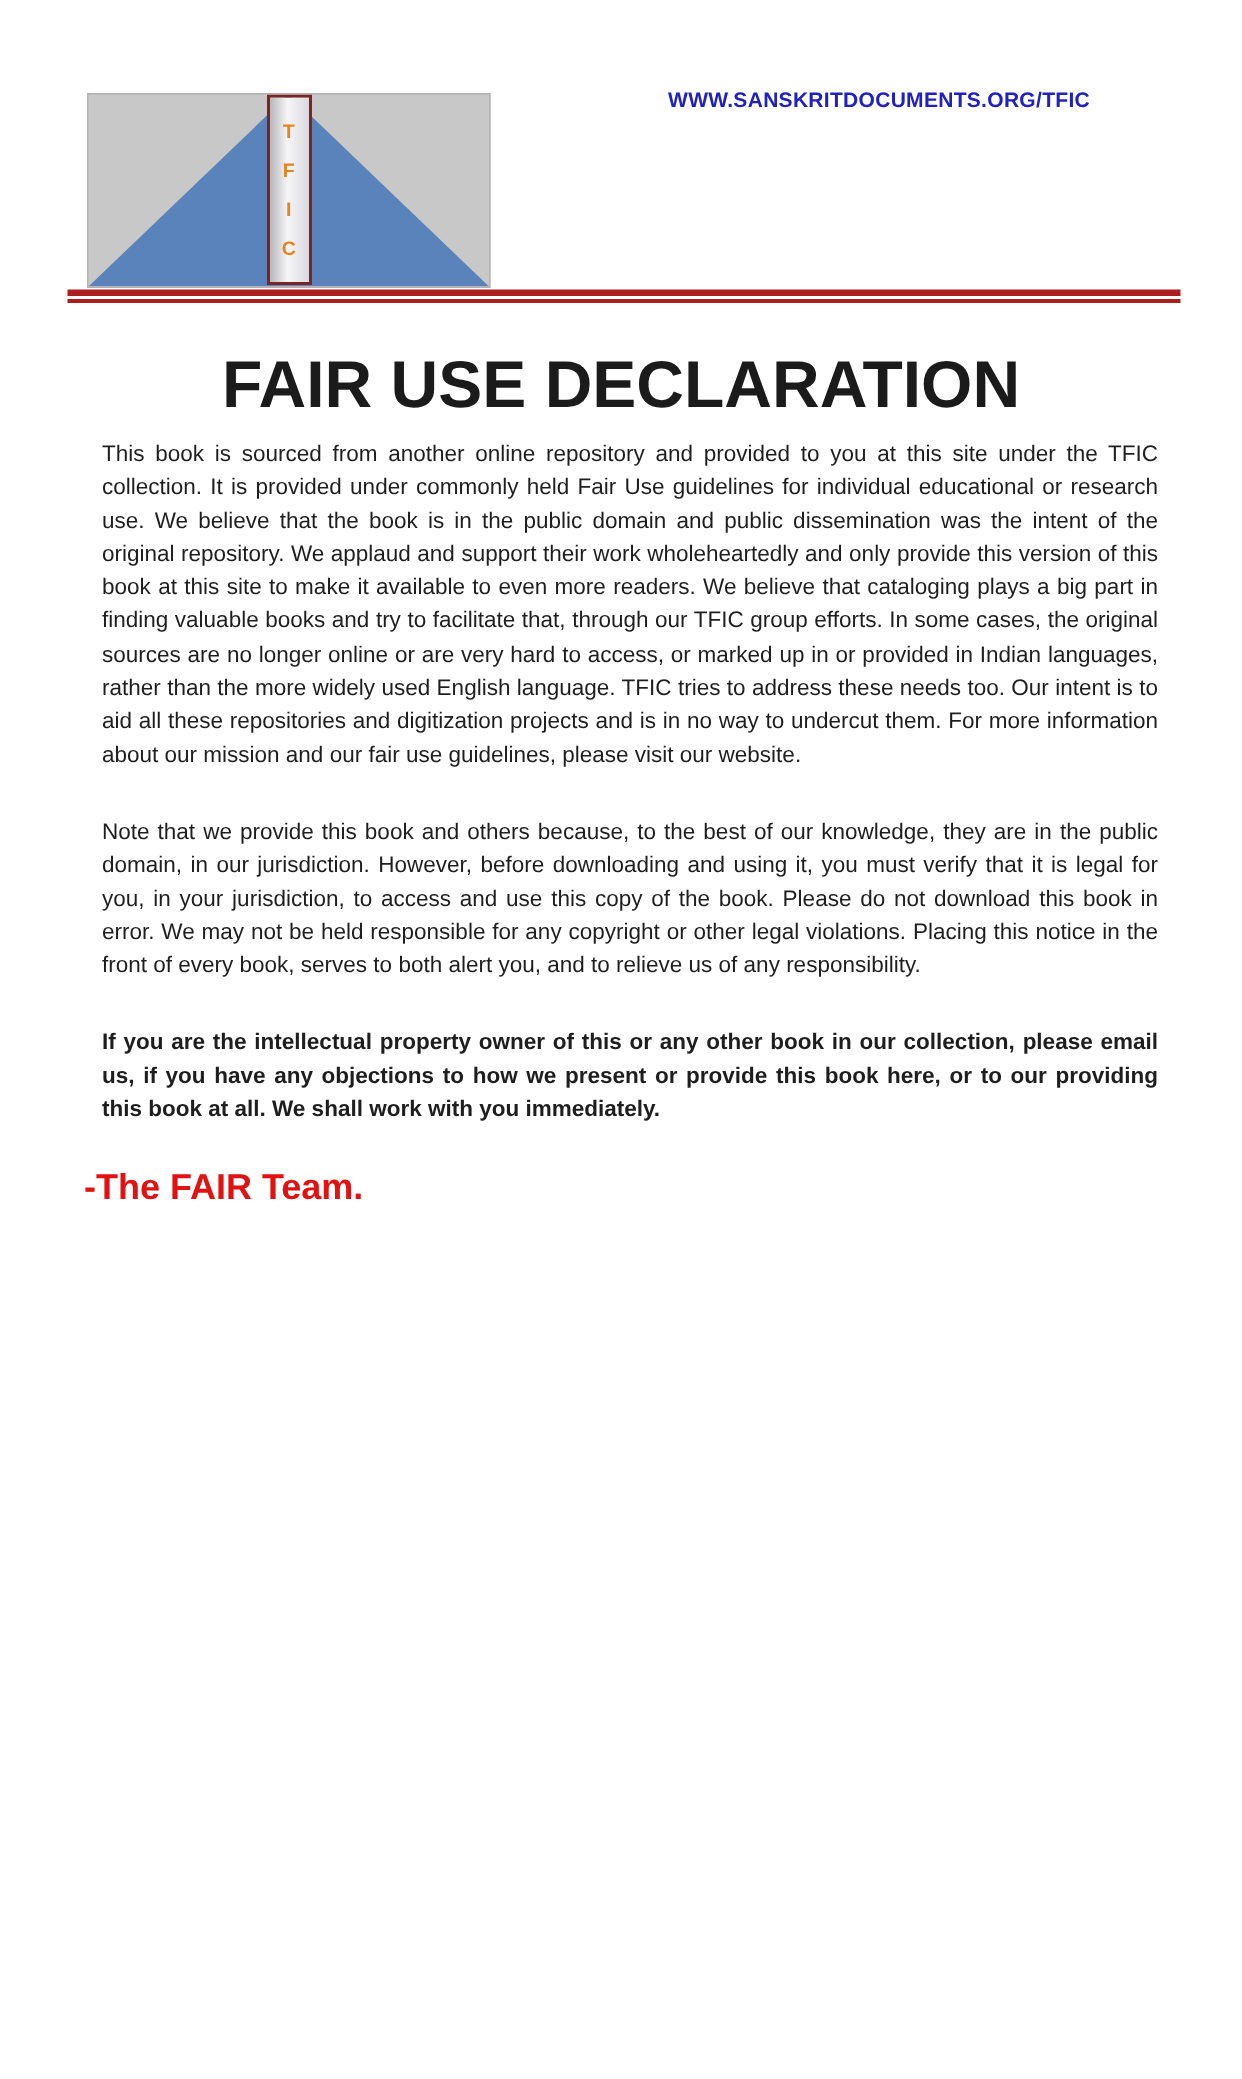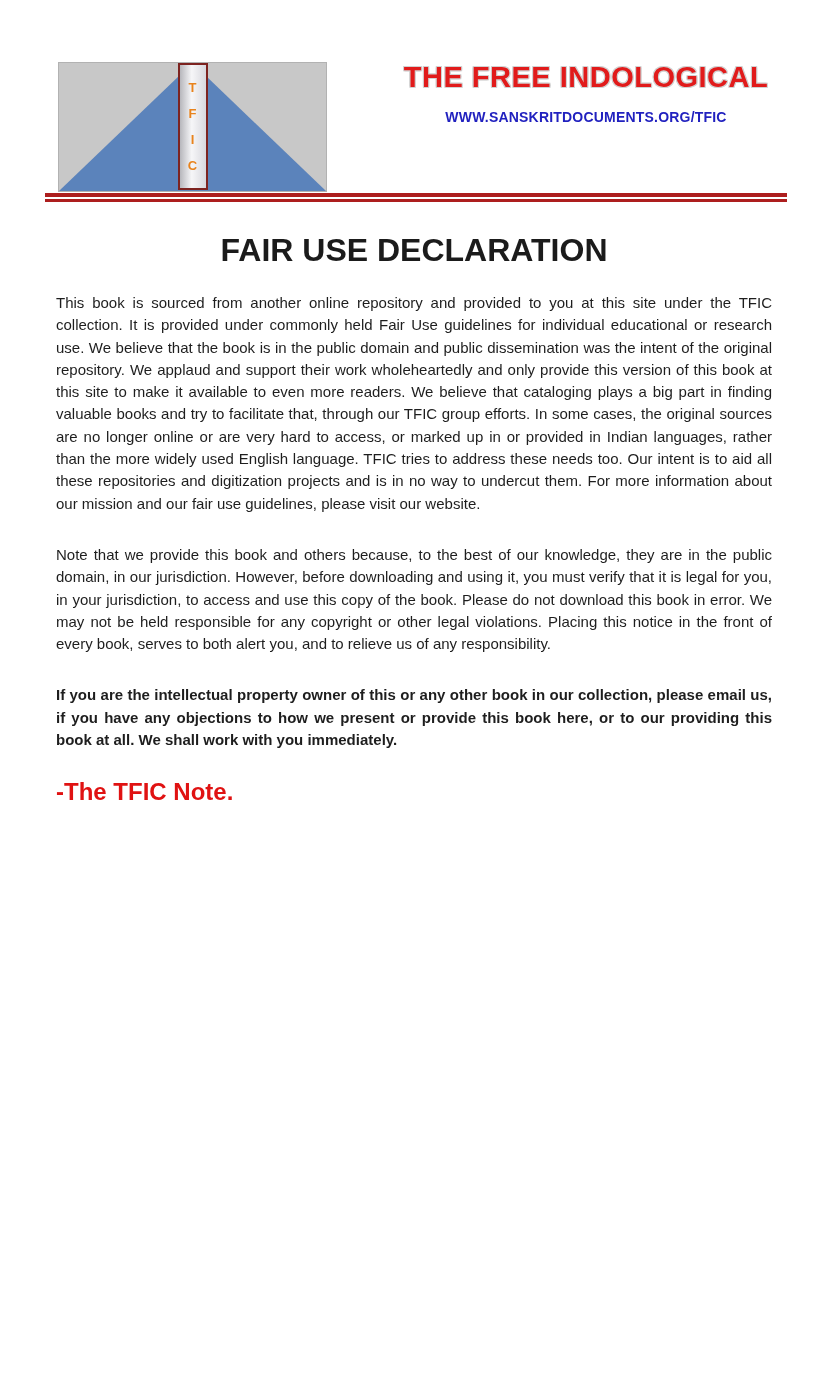--- a/index.html
+++ b/index.html
@@ -57,27 +57,27 @@
 
   .rule{
     position:absolute;left:45px;top:193px;width:742px;height:9px;
     background:linear-gradient(to bottom,#ad1e1e 0 4px,#ffffff 4px 6px,#ad1e1e 6px 9px);
   }
 
   
   .doc-title{
     position:absolute;left:0;top:232px;width:100%;
     margin:0;text-align:center;
-    font-size:32px;font-weight:bold;color:#1b1b1b;
+    font-size:44px;font-weight:bold;color:#1b1b1b;
   }
   .content{
     position:absolute;left:56px;top:292px;width:716px;
   }
   .body-para{
-    margin:0 0 29px 0;
+    margin:0 0 29px 12px;
     font-size:15px;line-height:22.3px;color:#1e1e1e;
     text-align:justify;
   }
   .body-para.bold{font-weight:bold;}
   .signature{
     margin-top:-2px;
     font-size:24px;font-weight:bold;color:#e01212;
   }
 </style>
 </head>
@@ -90,31 +90,30 @@
       <div class="logo-triangle"></div>
       <div class="logo-column">
         <span class="logo-letter">T</span>
         <span class="logo-letter">F</span>
         <span class="logo-letter">I</span>
         <span class="logo-letter">C</span>
       </div>
     </div>
 
     <div class="header-text">
-      <div class="org-line">THE FREE INDOLOGICAL</div>
       <div class="org-url">WWW.SANSKRITDOCUMENTS.ORG/TFIC</div>
     </div>
   </header>
 
   <div class="rule"></div>
 
   <main>
     <h1 class="doc-title">FAIR USE DECLARATION</h1>
 
     <div class="content">
       <p class="body-para">This book is sourced from another online repository and provided to you at this site under the TFIC collection. It is provided under commonly held Fair Use guidelines for individual educational or research use. We believe that the book is in the public domain and public dissemination was the intent of the original repository. We applaud and support their work wholeheartedly and only provide this version of this book at this site to make it available to even more readers. We believe that cataloging plays a big part in finding valuable books and try to facilitate that, through our TFIC group efforts. In some cases, the original sources are no longer online or are very hard to access, or marked up in or provided in Indian languages, rather than the more widely used English language. TFIC tries to address these needs too. Our intent is to aid all these repositories and digitization projects and is in no way to undercut them. For more information about our mission and our fair use guidelines, please visit our website.</p>
       <p class="body-para">Note that we provide this book and others because, to the best of our knowledge, they are in the public domain, in our jurisdiction. However, before downloading and using it, you must verify that it is legal for you, in your jurisdiction, to access and use this copy of the book. Please do not download this book in error. We may not be held responsible for any copyright or other legal violations. Placing this notice in the front of every book, serves to both alert you, and to relieve us of any responsibility.</p>
       <p class="body-para bold">If you are the intellectual property owner of this or any other book in our collection, please email us, if you have any objections to how we present or provide this book here, or to our providing this book at all. We shall work with you immediately.</p>
-      <div class="signature">-The TFIC Note.</div>
+      <div class="signature">-The FAIR Team.</div>
     </div>
   </main>
 
 </div>
 
 </body></html>

